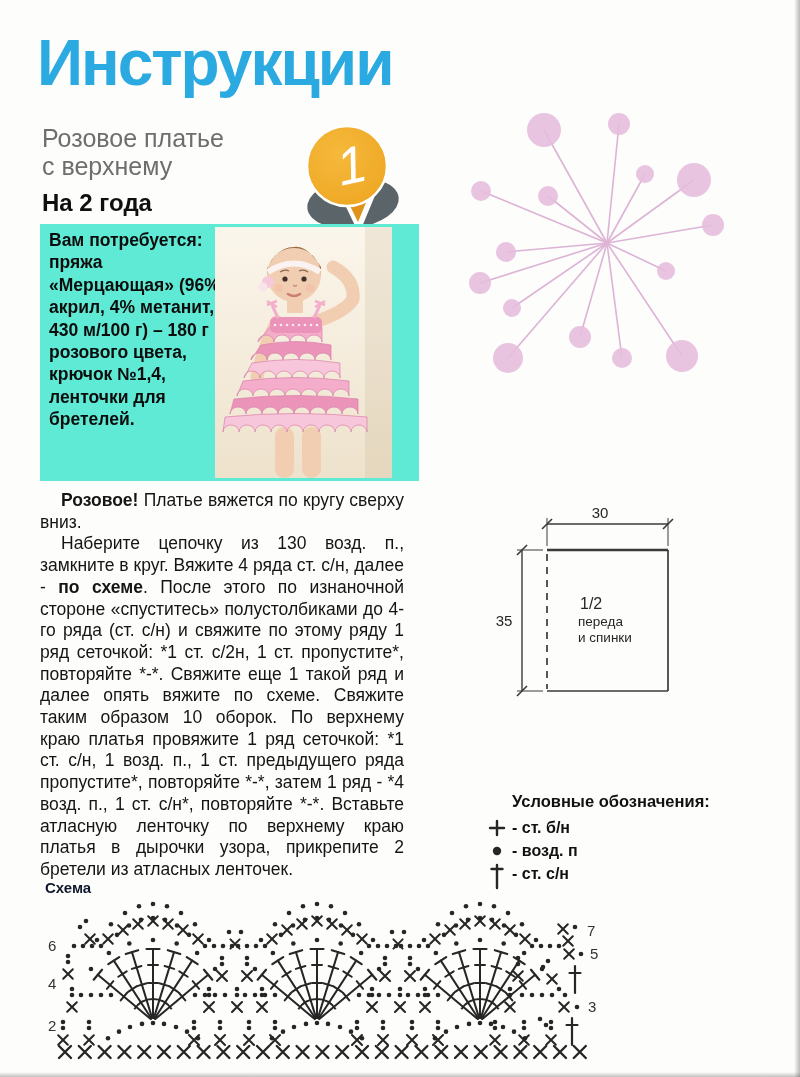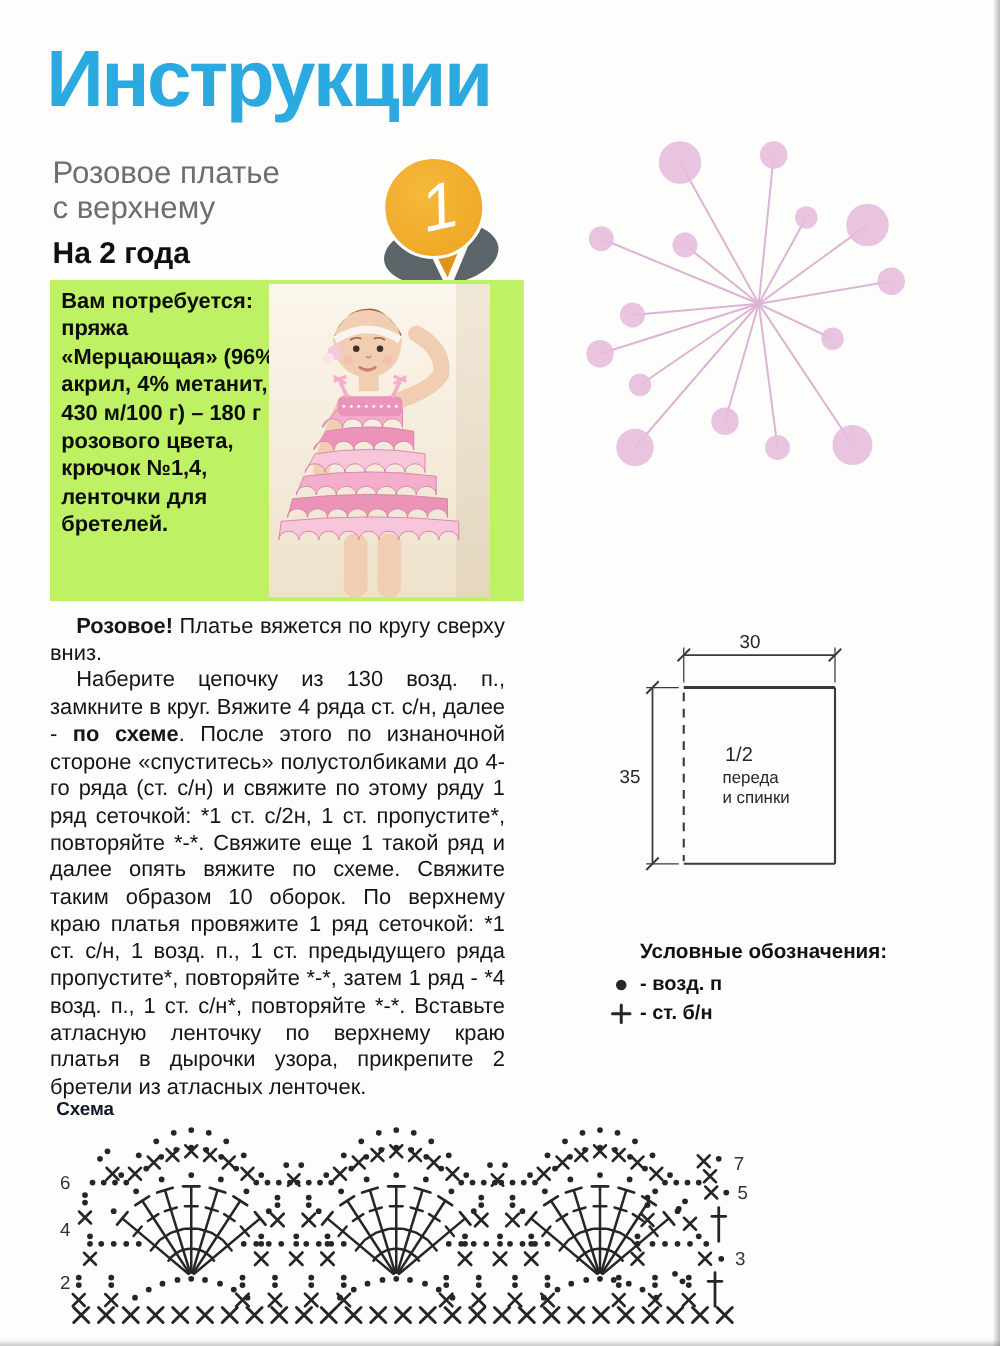--- a/index.html
+++ b/index.html
@@ -7,30 +7,30 @@
   body{font-family:"Liberation Sans",sans-serif;background:#ffffff;position:relative;overflow:hidden}
   .page{position:absolute;inset:0;background:#fdfdfb}
   .edge-right{position:absolute;top:0;right:0;width:6px;height:100%;
     background:linear-gradient(to right,rgba(0,0,0,0),rgba(60,60,60,.35));pointer-events:none}
   .edge-bottom{position:absolute;left:0;bottom:0;width:100%;height:5px;
     background:linear-gradient(to bottom,rgba(0,0,0,0),rgba(60,60,60,.30));pointer-events:none}
   .title{position:absolute;left:37px;top:26px;font-size:64px;font-weight:bold;letter-spacing:-2px}
   .subtitle{position:absolute;left:42px;top:124px;font-size:25px;line-height:1.12;color:#6e6e6e}
   .age{position:absolute;left:42px;top:189px;font-size:24px;font-weight:bold;color:#0f0f0f}
   .badge{position:absolute;left:291px;top:114px;width:118px;height:132px}
-  .materials{position:absolute;left:40px;top:224px;width:379px;height:257px;background:#bef264}
+  .materials{position:absolute;left:40px;top:224px;width:379px;height:257px;background:#5eead4}
   .materials-text{position:absolute;left:9px;top:5px;width:172px;font-size:17.5px;font-weight:bold;
     line-height:1.28;color:#0c0c0c}
   .photo{position:absolute;left:175px;top:3px;width:177px;height:251px}
   .dandelion{position:absolute;left:455px;top:90px}
   .instructions{position:absolute;left:40px;top:490px;width:364px;font-size:17.5px;line-height:21.7px;
     text-align:justify;color:#151515}
   .instructions p{text-indent:21px}
   .pattern-diagram{position:absolute;left:490px;top:503px}
-  .legend{position:absolute;left:482px;top:752px;width:280px;color:#111}
+  .legend{position:absolute;left:482px;top:792px;width:280px;color:#111}
   .legend-title{font-size:16.5px;font-weight:bold;margin-left:30px;margin-bottom:5px}
   .legend-item{display:flex;align-items:center;height:23px;font-size:16px;font-weight:bold}
   .legend-sym{width:30px;display:flex;justify-content:center;align-items:center}
   .schema-label{position:absolute;left:45px;top:879px;font-size:15px;font-weight:bold;color:#0f172a}
   .schema{position:absolute;left:40px;top:894px}
 </style>
 </head>
 <body>
 
 <div class="page">
@@ -162,32 +162,40 @@
       <text x="88" y="123" font-size="13.5" fill="#262626" font-family="&quot;Liberation Sans&quot;,sans-serif">переда</text>
       <text x="88" y="139" font-size="13.5" fill="#262626" font-family="&quot;Liberation Sans&quot;,sans-serif">и спинки</text>
     </svg>
 
   <div class="legend">
     <div class="legend-title">Условные обозначения:</div>
     <div id="legend-items">
         <div class="legend-item">
           <span class="legend-sym">
             <svg width="18" height="24" viewBox="0 0 18 24" style="overflow: visible;">
+              <path d="M2 12 H16 M9 5 V19" stroke="#262626" stroke-width="2.4" stroke-linecap="round"></path>
+            </svg>
+          </span>
+          <span>- ст. б/н</span>
+        </div>
+        <div class="legend-item">
+          <span class="legend-sym">
+            <svg width="18" height="24" viewBox="0 0 18 24" style="overflow: visible;">
               <circle cx="9" cy="12" r="4.2" fill="#262626"></circle>
             </svg>
           </span>
           <span>- возд. п</span>
         </div>
         <div class="legend-item">
           <span class="legend-sym">
             <svg width="18" height="24" viewBox="0 0 18 24" style="overflow: visible;">
-              <path d="M2 12 H16 M9 5 V19" stroke="#262626" stroke-width="2.4" stroke-linecap="round"></path>
+              <path d="M9 3 V26 M3.5 7 H14.5" stroke="#262626" stroke-width="2.4" stroke-linecap="round"></path>
             </svg>
           </span>
-          <span>- ст. б/н</span>
+          <span>- ст. с/н</span>
         </div>
       </div>
   </div>
 
   <div class="schema-label">Схема</div>
   <svg class="schema" id="schema" width="570" height="183">
       <path d="M19 152L31 164M19 164L31 152" stroke="#262626" stroke-width="2.4" stroke-linecap="round" fill="none"></path>
       <path d="M38.8 152L50.8 164M38.8 164L50.8 152" stroke="#262626" stroke-width="2.4" stroke-linecap="round" fill="none"></path>
       <path d="M58.599999999999994 152L70.6 164M58.599999999999994 164L70.6 152" stroke="#262626" stroke-width="2.4" stroke-linecap="round" fill="none"></path>
       <path d="M78.4 152L90.4 164M78.4 164L90.4 152" stroke="#262626" stroke-width="2.4" stroke-linecap="round" fill="none"></path>

